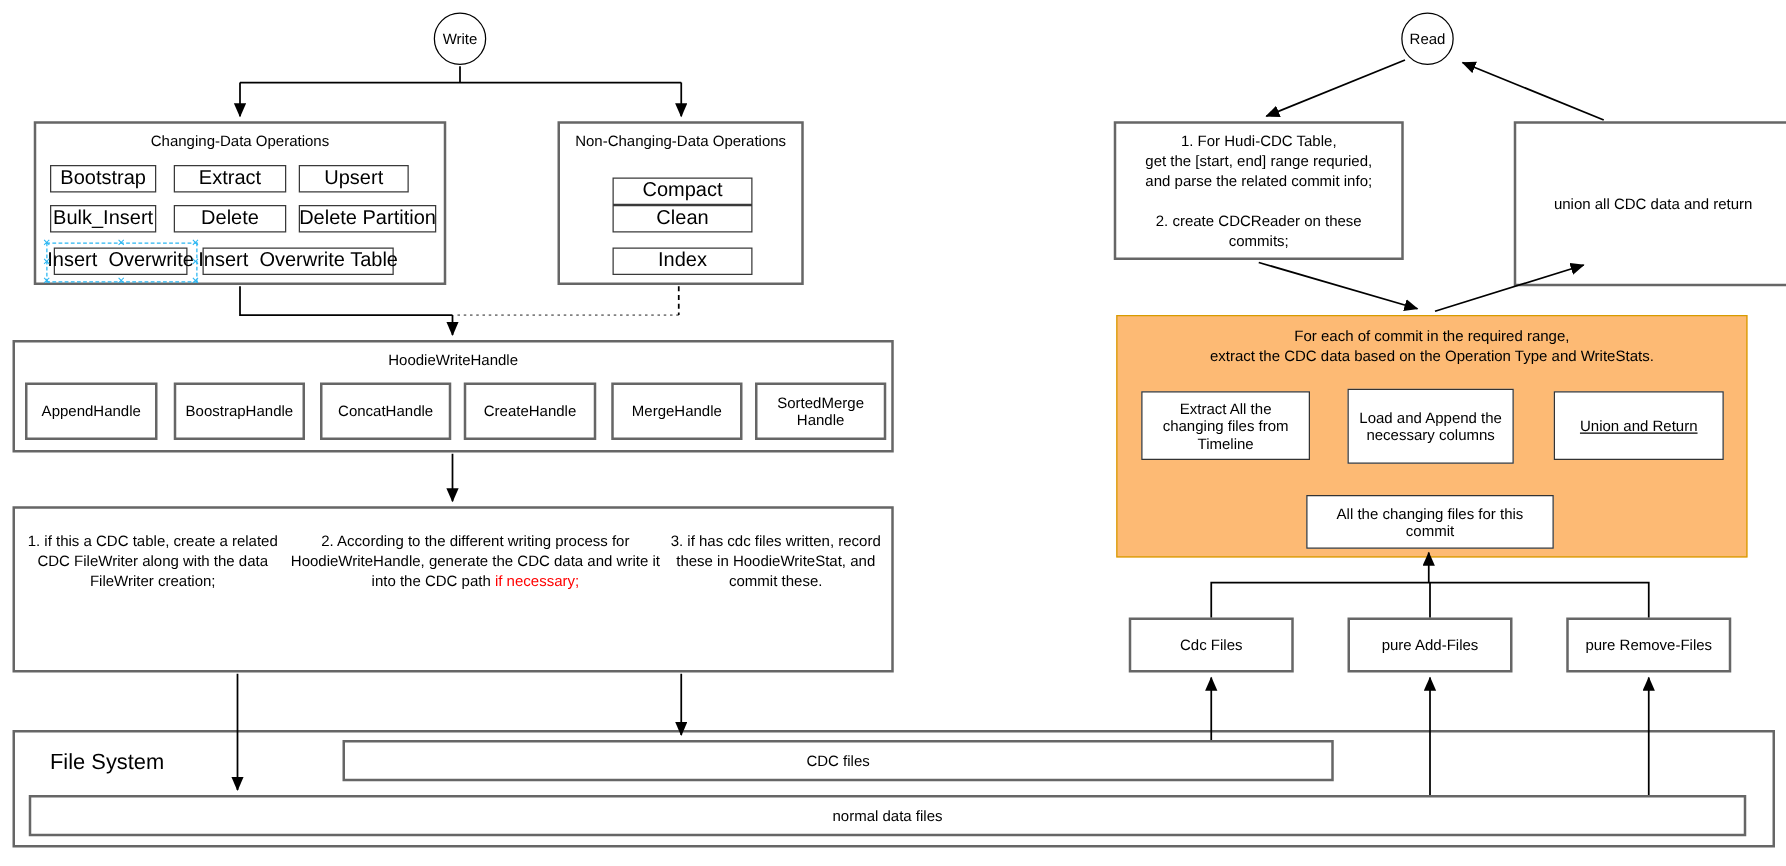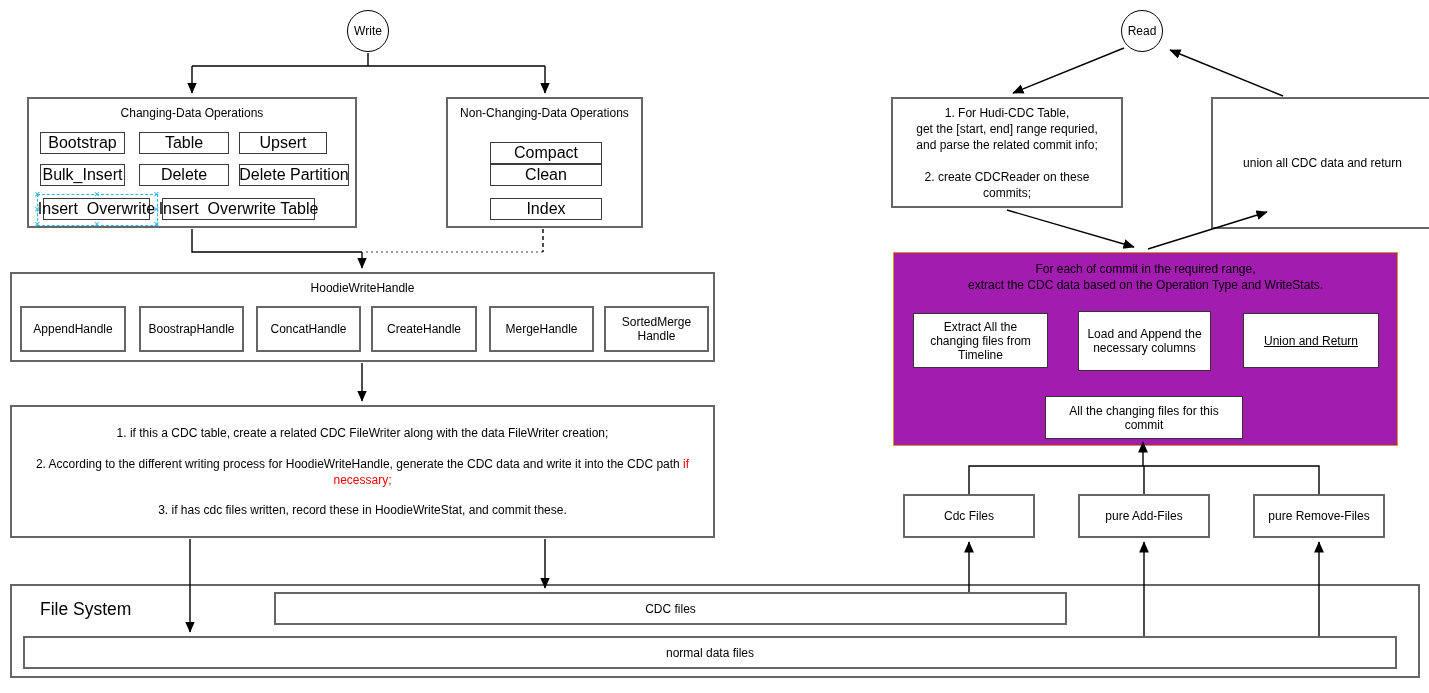--- a/index.html
+++ b/index.html
@@ -8,31 +8,31 @@
   .abs{position:absolute;box-sizing:border-box;}
   .box{position:absolute;box-sizing:border-box;background:#fff;border:2px solid #666;}
   .cc{display:flex;align-items:center;justify-content:center;text-align:center;}
   .btn{position:absolute;box-sizing:border-box;background:#fff;border:1.5px solid #3a3a3a;
        display:flex;align-items:center;justify-content:center;text-align:center;white-space:pre;font-size:16px;}
   .ctitle{position:absolute;top:7px;left:0;right:0;text-align:center;font-size:12px;}
   .circle{position:absolute;box-sizing:border-box;width:42px;height:42px;border:1.5px solid #000;border-radius:50%;
           background:#fff;display:flex;align-items:center;justify-content:center;font-size:12px;z-index:3;}
   #connectors{position:absolute;left:0;top:0;width:1429px;height:693px;z-index:5;pointer-events:none;}
   .whitebox{border:1.5px solid #333;background:#fff;}
-  .orange{background:#a21caf;border:1.5px solid #d79b00;}
+  .orange{background:#fdba74;border:1.5px solid #d79b00;}
   .sel{position:absolute;border:1px dashed #29b6f2;z-index:4;}
   .selx{position:absolute;width:0;height:0;}
   .selx::before{content:"\2715";position:absolute;left:-4px;top:-5px;color:#29b6f2;font-size:8px;font-weight:bold;}
   .p-tl{left:0;top:0}.p-tm{left:50%;top:0}.p-tr{left:100%;top:0}
   .p-ml{left:0;top:50%}.p-mr{left:100%;top:50%}
   .p-bl{left:0;top:100%}.p-bm{left:50%;top:100%}.p-br{left:100%;top:100%}
   .tline{min-height:16px;line-height:16px;}
   .red{color:#ff0000;}
   .fs-label{position:absolute;left:28px;top:13px;font-size:17.5px;}
-  .steps{position:absolute;left:5px;right:5px;top:0;bottom:0;display:flex;flex-direction:column;
+  .steps{position:absolute;left:5px;right:5px;top:0;bottom:0;display:flex;
          justify-content:space-between;padding:18px 0;text-align:center;line-height:16px;}
 </style>
 </head>
 <body>
 
 <div id="stage">
 
   <svg id="connectors">
     <defs>
       <marker id="ah" markerWidth="10" markerHeight="10" refX="7.5" refY="3.5" orient="auto">
@@ -74,21 +74,21 @@
   <div class="circle" style="left:347px;top:10px;">
     <span>Write</span>
   </div>
   <div class="circle" style="left:1121px;top:10px;">
     <span>Read</span>
   </div>
 
   <div class="box" style="left:27px;top:97px;width:330px;height:131px;">
     <div class="ctitle">Changing-Data Operations</div>
     <div class="btn" style="left:11px;top:33px;width:85px;height:22px;">Bootstrap</div>
-    <div class="btn" style="left:110px;top:33px;width:90px;height:22px;">Table</div>
+    <div class="btn" style="left:110px;top:33px;width:90px;height:22px;">Extract</div>
     <div class="btn" style="left:210px;top:33px;width:88px;height:22px;">Upsert</div>
     <div class="btn" style="left:11px;top:65px;width:85px;height:22px;">Bulk_Insert</div>
     <div class="btn" style="left:110px;top:65px;width:90px;height:22px;">Delete</div>
     <div class="btn" style="left:210px;top:65px;width:110px;height:22px;">Delete Partition</div>
     <div class="btn" style="left:14px;top:99px;width:107px;height:22px;">Insert  Overwrite</div>
     <div class="btn" style="left:133px;top:99px;width:153px;height:22px;">Insert  Overwrite Table</div>
 
     <div class="sel" style="left:8px;top:95px;width:119px;height:30px;">
       <span class="selx p-tl"></span>
       <span class="selx p-tm"></span>

